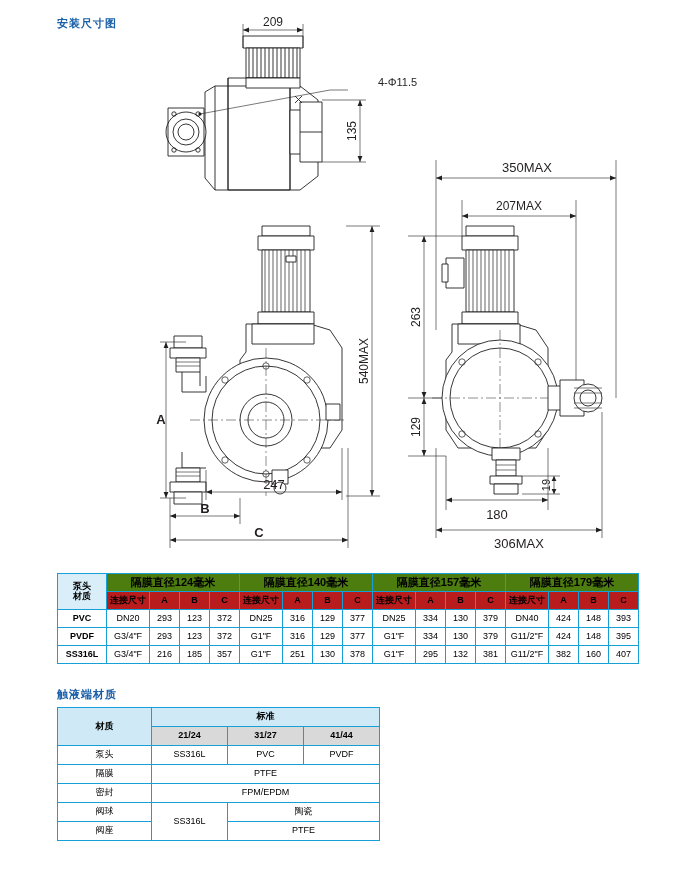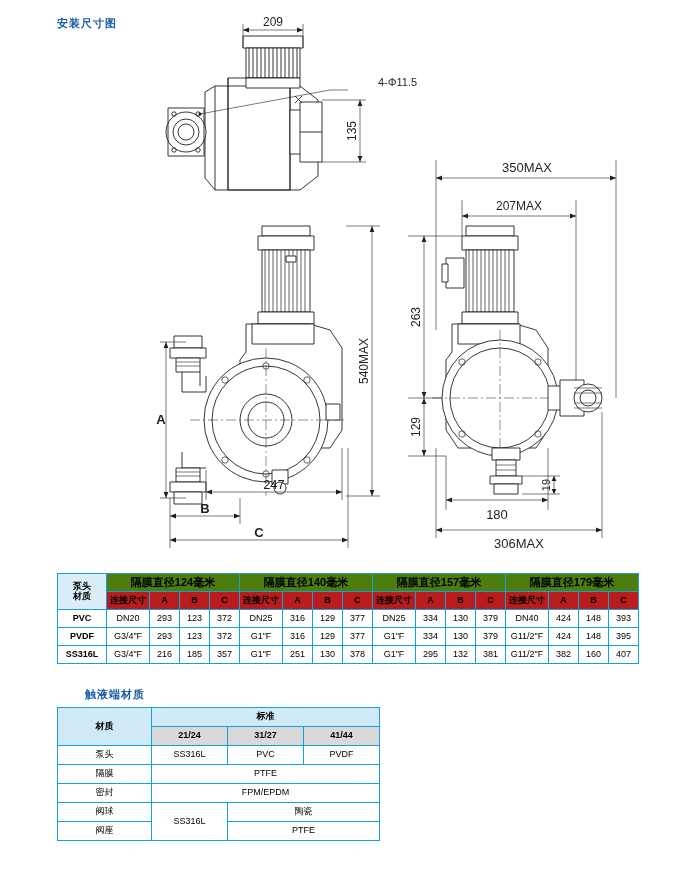--- a/index.html
+++ b/index.html
@@ -15,21 +15,21 @@
 
   
   .section-title{
     position:absolute;
     color:#1a5fa8;
     font-size:11px;
     font-weight:bold;
     letter-spacing:1px;
   }
   #title-dim{left:57px;top:16px;}
-  #title-mat{left:57px;top:687px;margin-left:28px;}
+  #title-mat{left:57px;top:687px;}
 
   
   .drawing{position:absolute;left:0;top:0;width:611px;height:560px;}
   .drawing svg{display:block;}
 
   
   .tbl{
     position:absolute;
     border-collapse:collapse;
     font-size:9px;

